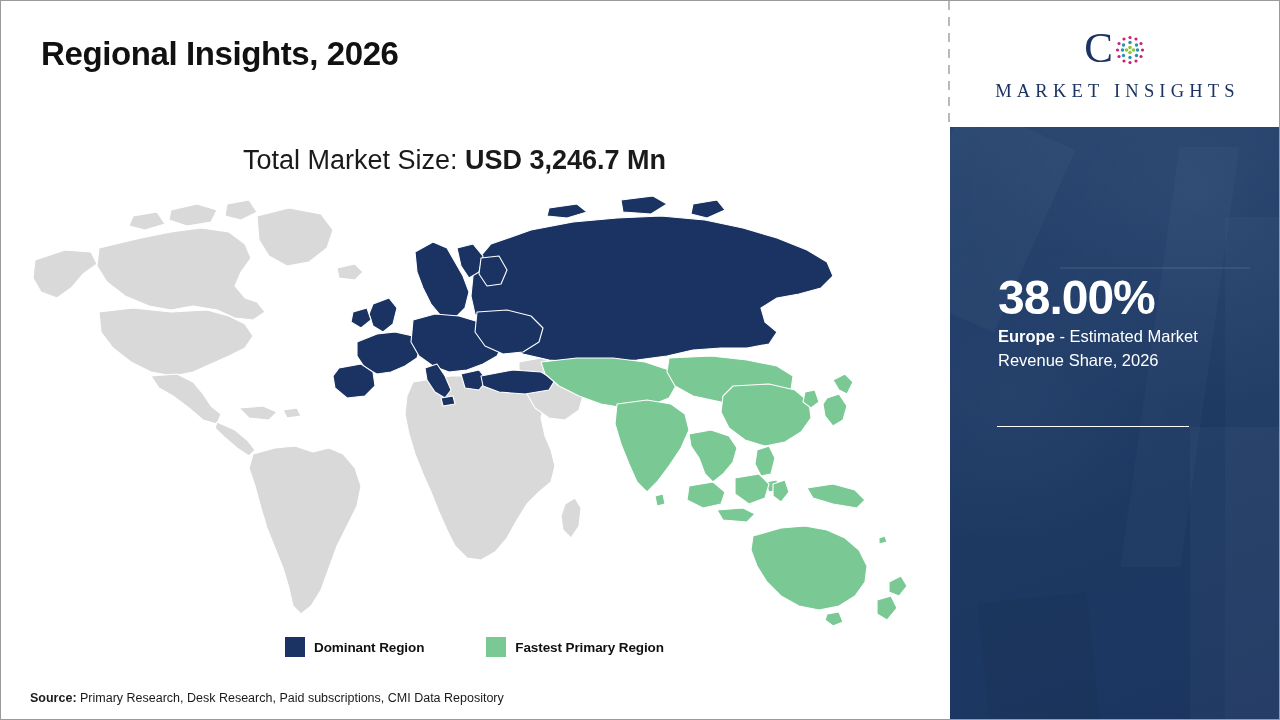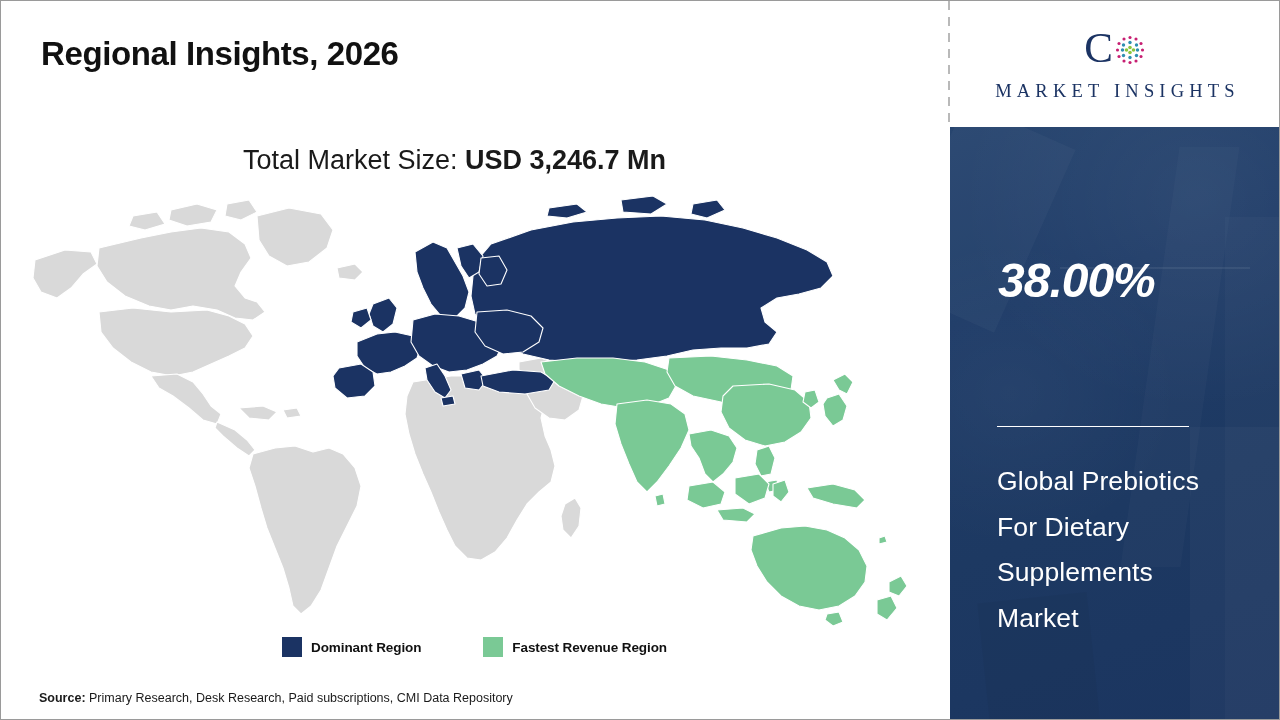--- a/index.html
+++ b/index.html
@@ -73,21 +73,21 @@
   .legend-label {
     font-size: 13.5px;
     font-weight: bold;
     color: #111111;
     letter-spacing: -0.1px;
   }
 
   
   #source-line {
     position: absolute;
-    left: 38px; bottom: 14px;
+    left: 29px; bottom: 14px;
     font-size: 12.5px;
     color: #1a1a1a;
     white-space: nowrap;
     text-align: right;
   }
   #source-label { font-weight: bold; }
 
   
   #vertical-dashed-divider {
     position: absolute;
@@ -157,28 +157,27 @@
   .tex { position: absolute; background: rgba(255,255,255,0.03); }
   #tex1 { left: -30px; top: -10px; width: 120px; height: 200px; transform: rotate(24deg); }
   #tex2 { left: 200px; top: 20px; width: 60px; height: 420px; transform: skewX(-8deg); background: rgba(255,255,255,0.022); }
   #tex3 { left: 240px; top: 300px; width: 90px; height: 300px; background: rgba(255,255,255,0.028); }
   #tex4 { left: 110px; top: 140px; width: 190px; height: 2px; background: rgba(255,255,255,0.07); }
   #tex5 { left: 40px; top: 470px; width: 110px; height: 250px; background: rgba(0,0,0,0.035); transform: rotate(-6deg); }
   #tex6 { left: 275px; top: 90px; width: 55px; height: 520px; background: rgba(255,255,255,0.025); }
 
   #share-percent {
     position: absolute;
-    left: 48px; top: 130px;
+    left: 48px; top: 147px;
     font-size: 48px;
     font-weight: bold;
     color: #ffffff;
     letter-spacing: -1px;
     line-height: 1;
     z-index: 3;
-    font-style: italic;
   }
   #share-desc {
     position: absolute;
     left: 48px; top: 198px;
     width: 252px;
     font-size: 16.5px;
     color: #ffffff;
     line-height: 1.45;
     z-index: 3;
   }
@@ -355,21 +354,21 @@
       </svg>
     </div>
 
     <div id="legend">
       <div class="legend-item">
         <span class="legend-swatch" style="background:#1b3363;"></span>
         <span class="legend-label">Dominant Region</span>
       </div>
       <div class="legend-item">
         <span class="legend-swatch" style="background:#7ac995;"></span>
-        <span class="legend-label">Fastest Revenue Region</span>
+        <span class="legend-label">Fastest Primary Region</span>
       </div>
     </div>
 
     <div id="source-line">
       <span id="source-label">Source:</span><span id="source-text"> Primary Research, Desk Research, Paid subscriptions, CMI Data Repository</span>
     </div>
   </div>
 
   <div id="vertical-dashed-divider"></div>
 
@@ -416,19 +415,21 @@
     <div id="blue-panel">
       <div class="tex" id="tex1"></div>
       <div class="tex" id="tex2"></div>
       <div class="tex" id="tex3"></div>
       <div class="tex" id="tex4"></div>
       <div class="tex" id="tex5"></div>
       <div class="tex" id="tex6"></div>
 
       <div id="share-percent">38.00%</div>
 
+      <div id="share-desc">
+        <span id="share-region">Europe</span><span id="share-rest"> - Estimated Market Revenue Share, 2026</span>
+      </div>
 
       <div id="panel-rule"></div>
 
-      <div id="market-name">Global Prebiotics For Dietary Supplements Market</div>
     </div>
   </div>
 </div>
 
 </body></html>

